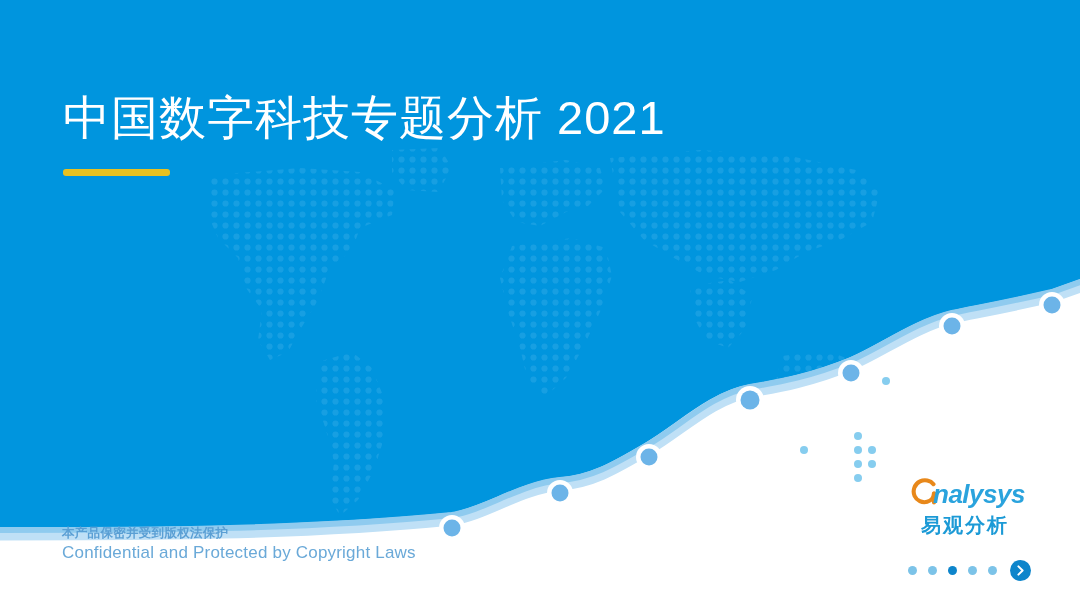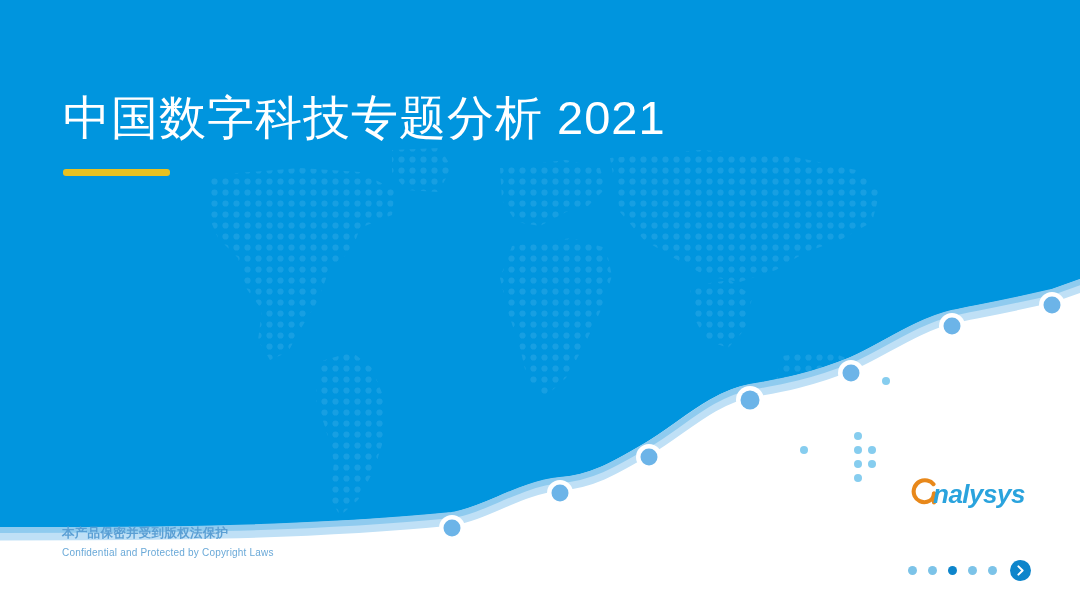--- a/index.html
+++ b/index.html
@@ -59,21 +59,21 @@
     z-index: 20;
   }
   #footer-note .cn {
     font-size: 12.5px;
     font-weight: bold;
     color: #5a9fd4;
     letter-spacing: .3px;
     line-height: 19px;
   }
   #footer-note .en {
-    font-size: 10px;
+    font-size: 17px;
     color: #6aa9d8;
     letter-spacing: .2px;
     line-height: 20px;
   }
 
   
   #brand-logo {
     position: absolute;
     left: 900px;
     top: 478px;
@@ -268,20 +268,21 @@
   <div id="brand-logo">
     <div class="wordmark">
       <svg width="130" height="34" viewBox="0 0 130 34" xmlns="http://www.w3.org/2000/svg">
 
         <path d="M33.5,6.2 C30.5,2.2 24.5,1.2 20.0,3.4 C14.6,6.0 12.2,12.6 14.6,18.0
                  C16.7,22.7 22.2,25.2 27.2,23.8 C31.0,22.7 33.6,19.4 34.0,15.6" fill="none" stroke="#e8881a" stroke-width="4.1" stroke-linecap="round"></path>
         <path d="M34.0,15.6 L34.0,24.5" fill="none" stroke="#e8881a" stroke-width="4.1" stroke-linecap="round"></path>
         <text x="33" y="25" font-family="'Liberation Sans', sans-serif" font-size="26" font-style="italic" font-weight="bold" fill="#2aa3dd" letter-spacing="-0.5">nalysys</text>
       </svg>
     </div>
+    <div class="cn-name">易观分析</div>
   </div>
 
   <div id="pager">
     <span class="pager-dot"></span>
     <span class="pager-dot"></span>
     <span class="pager-dot active"></span>
     <span class="pager-dot"></span>
     <span class="pager-dot"></span>
     <span id="pager-next">
       <svg width="11" height="11" viewBox="0 0 11 11" xmlns="http://www.w3.org/2000/svg">

